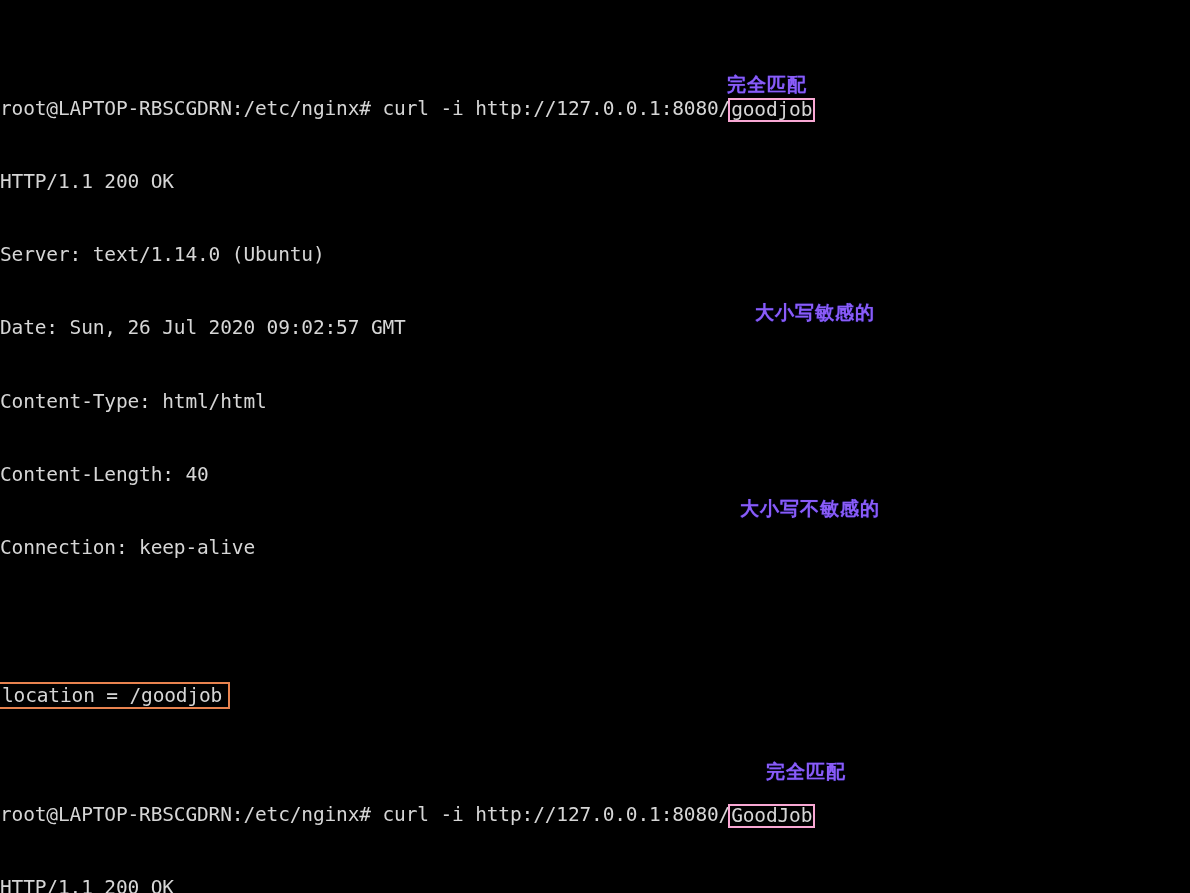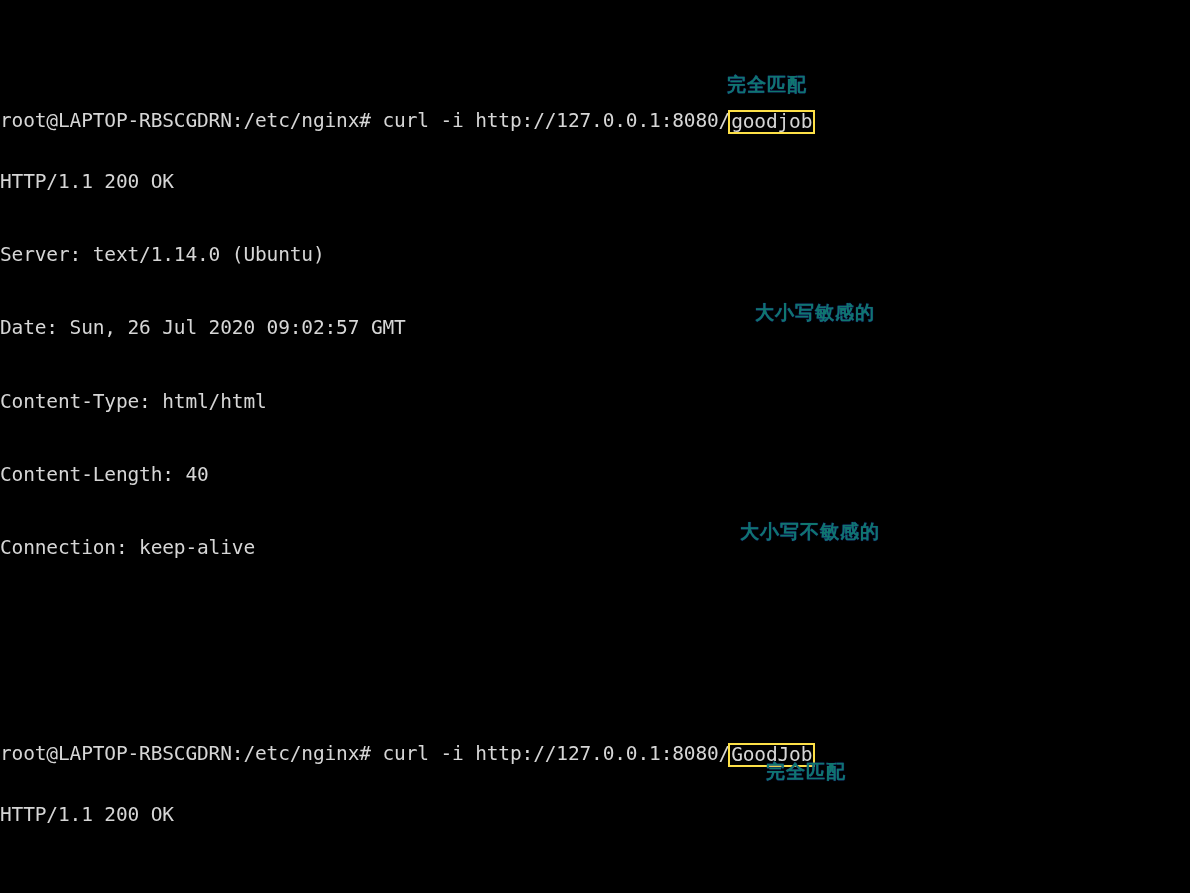--- a/index.html
+++ b/index.html
@@ -33,42 +33,42 @@
   .line {
     height: 24.35px;
     position: relative;
     padding-left: 0px;
     white-space: pre;
   }
 
   
   .hl {
     display: inline-block;
-    border: 2px solid #fde047;
-    margin: 12px -2px;
+    border: 2px solid #f9a8d4;
+    margin: 0 -2px;
     padding: 0 1px;
     line-height: 20px;
     position: relative;
     top: 1px;
     box-sizing: border-box;
   }
 
   
   .locbox {
     display: inline-block;
     border: 2px solid #e8834f;
     box-sizing: border-box;
     padding: 1px 6px 1px 2px;
     margin-left: -2px;
     line-height: 21px;
   }
 
   .annot {
     position: absolute;
-    color: #0f766e;
+    color: #8b5cf6;
     font-family: "DejaVu Sans", "Liberation Sans", sans-serif;
     font-size: 19px;
     font-weight: 700;
     letter-spacing: 1px;
     white-space: nowrap;
     text-shadow: 0 0 1px #2222aa;
   }
 </style>
 </head>
 <body>
@@ -77,20 +77,21 @@
 
   
   <div class="line"><span>root@LAPTOP-RBSCGDRN:/etc/nginx# curl -i http://127.0.0.1:8080/</span><span class="hl">goodjob</span></div>
   <div class="line">HTTP/1.1 200 OK</div>
   <div class="line">Server: text/1.14.0 (Ubuntu)</div>
   <div class="line">Date: Sun, 26 Jul 2020 09:02:57 GMT</div>
   <div class="line">Content-Type: html/html</div>
   <div class="line">Content-Length: 40</div>
   <div class="line">Connection: keep-alive</div>
   <div class="line"> </div>
+  <div class="line"><span class="locbox">location = /goodjob</span></div>
 
   
   <div class="line"><span>root@LAPTOP-RBSCGDRN:/etc/nginx# curl -i http://127.0.0.1:8080/</span><span class="hl">GoodJob</span></div>
   <div class="line">HTTP/1.1 200 OK</div>
   
   
   
   
   
   
@@ -116,16 +117,16 @@
   
   
   
   
   
   
 
   
   <span class="annot" style="left:727px; top:72px;">完全匹配</span>
   <span class="annot" style="left:755px; top:300px;">大小写敏感的</span>
-  <span class="annot" style="left:740px; top:519px;">大小写不敏感的</span>
+  <span class="annot" style="left:740px; top:496px;">大小写不敏感的</span>
   <span class="annot" style="left:766px; top:759px;">完全匹配</span>
 
 </div>
 
 </body></html>

